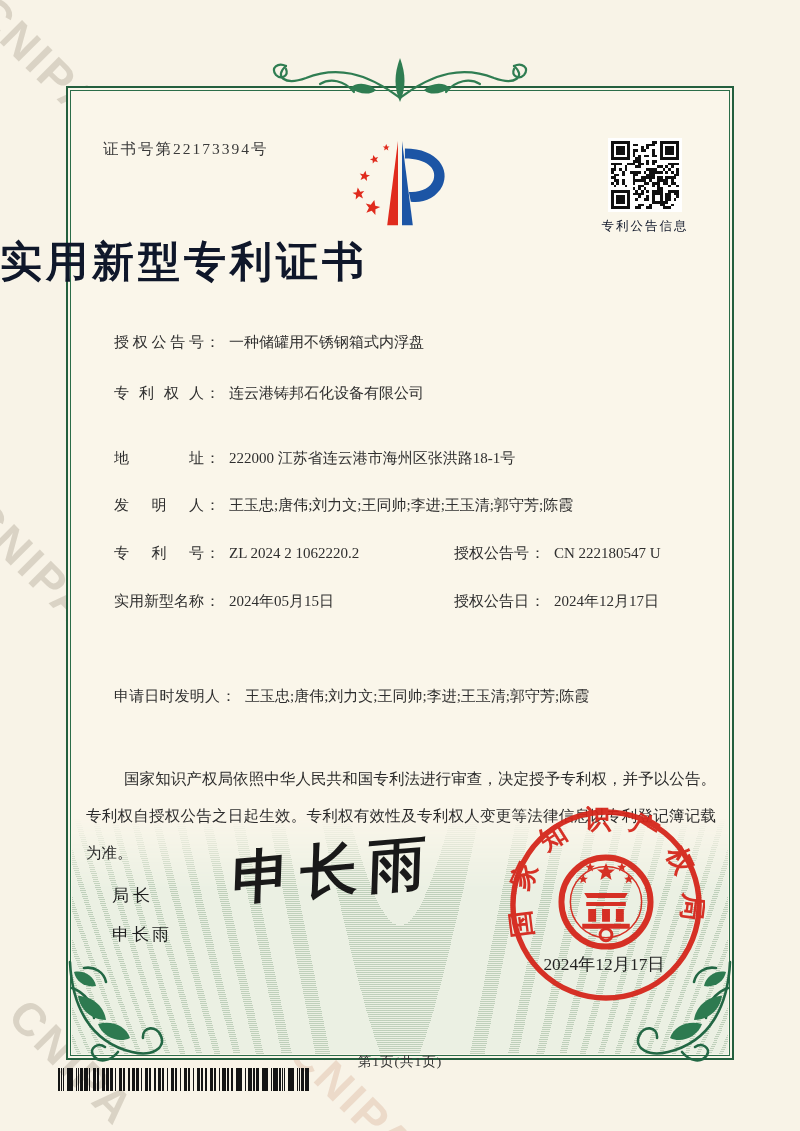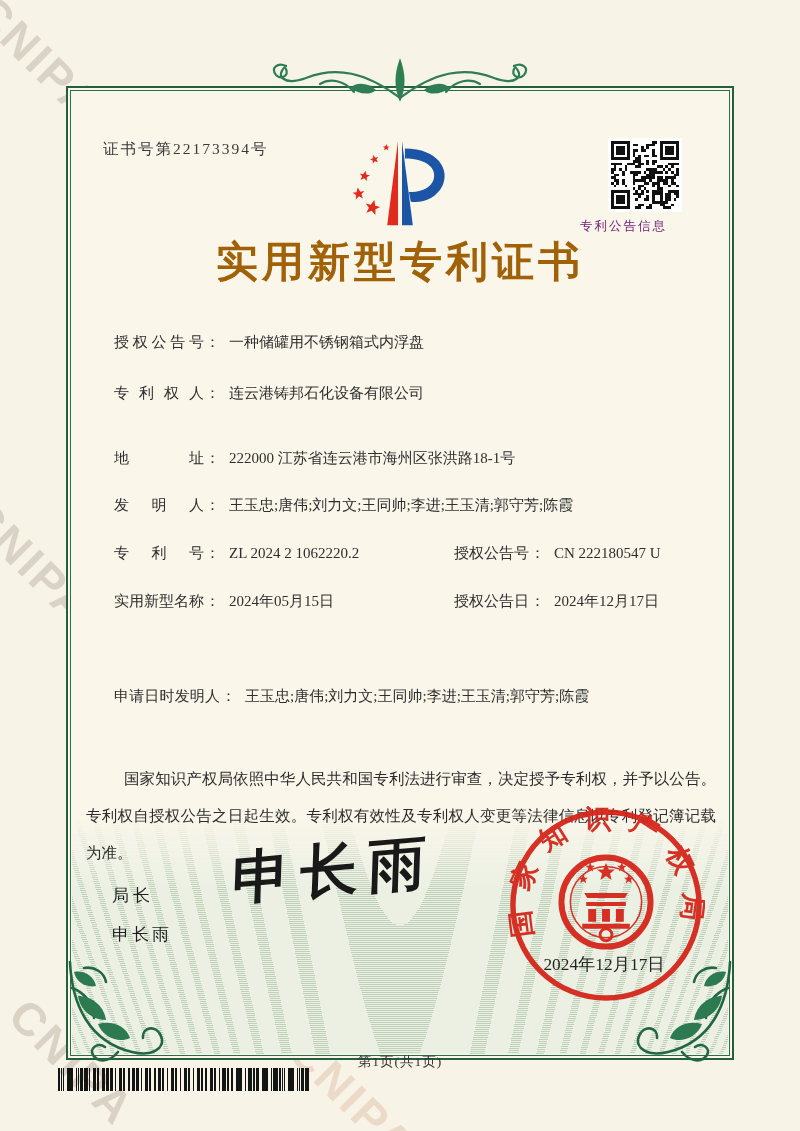--- a/index.html
+++ b/index.html
@@ -28,24 +28,24 @@
   .ornament{position:absolute;pointer-events:none;}
   .orn-top{left:244px;top:52px;width:312px;height:58px;}
   .orn-bl{left:58px;top:948px;width:118px;height:118px;}
   .orn-br{left:624px;top:948px;width:118px;height:118px;transform:scaleX(-1);}
 
   
   .cert-no{position:absolute;left:103px;top:139px;font-size:15.5px;letter-spacing:2px;color:#3a3a3a;}
   .logo{position:absolute;left:336px;top:136px;width:128px;height:96px;}
   .qr-wrap{position:absolute;left:608px;top:138px;width:74px;height:74px;background:#fff;padding:3px;box-sizing:border-box;}
   .qr-wrap svg{width:100%;height:100%;display:block;}
-  .qr-label{position:absolute;left:580px;top:218px;width:130px;
-            font-size:12.5px;letter-spacing:2px;color:#701a75;}
-  .title{position:absolute;left:0;right:0;top:234px;text-align:center;
-         font-size:42px;font-weight:700;letter-spacing:4px;color:#a16207;}
+  .qr-label{position:absolute;left:580px;top:218px;width:130px;text-align:center;
+            font-size:12.5px;letter-spacing:2px;color:#0f172a;}
+  .title{position:absolute;left:0;right:0;top:234px;text-align:left;
+         font-size:42px;font-weight:700;letter-spacing:4px;color:#0f172a;}
 
   
   .row{position:absolute;left:114px;font-size:15px;color:#2e2e2e;white-space:nowrap;line-height:22px;}
   .flabel{display:inline-block;width:90px;text-align:justify;text-align-last:justify;
           -moz-text-align-last:justify;text-justify:inter-character;vertical-align:top;}
   .flabel.wide{width:106px;}
   .colon{display:inline-block;margin:0 9px 0 1px;}
   .col2{position:absolute;left:340px;top:0;white-space:nowrap;}
   .col2 .flabel{width:auto;text-align:center;text-align-last:auto;}
 

